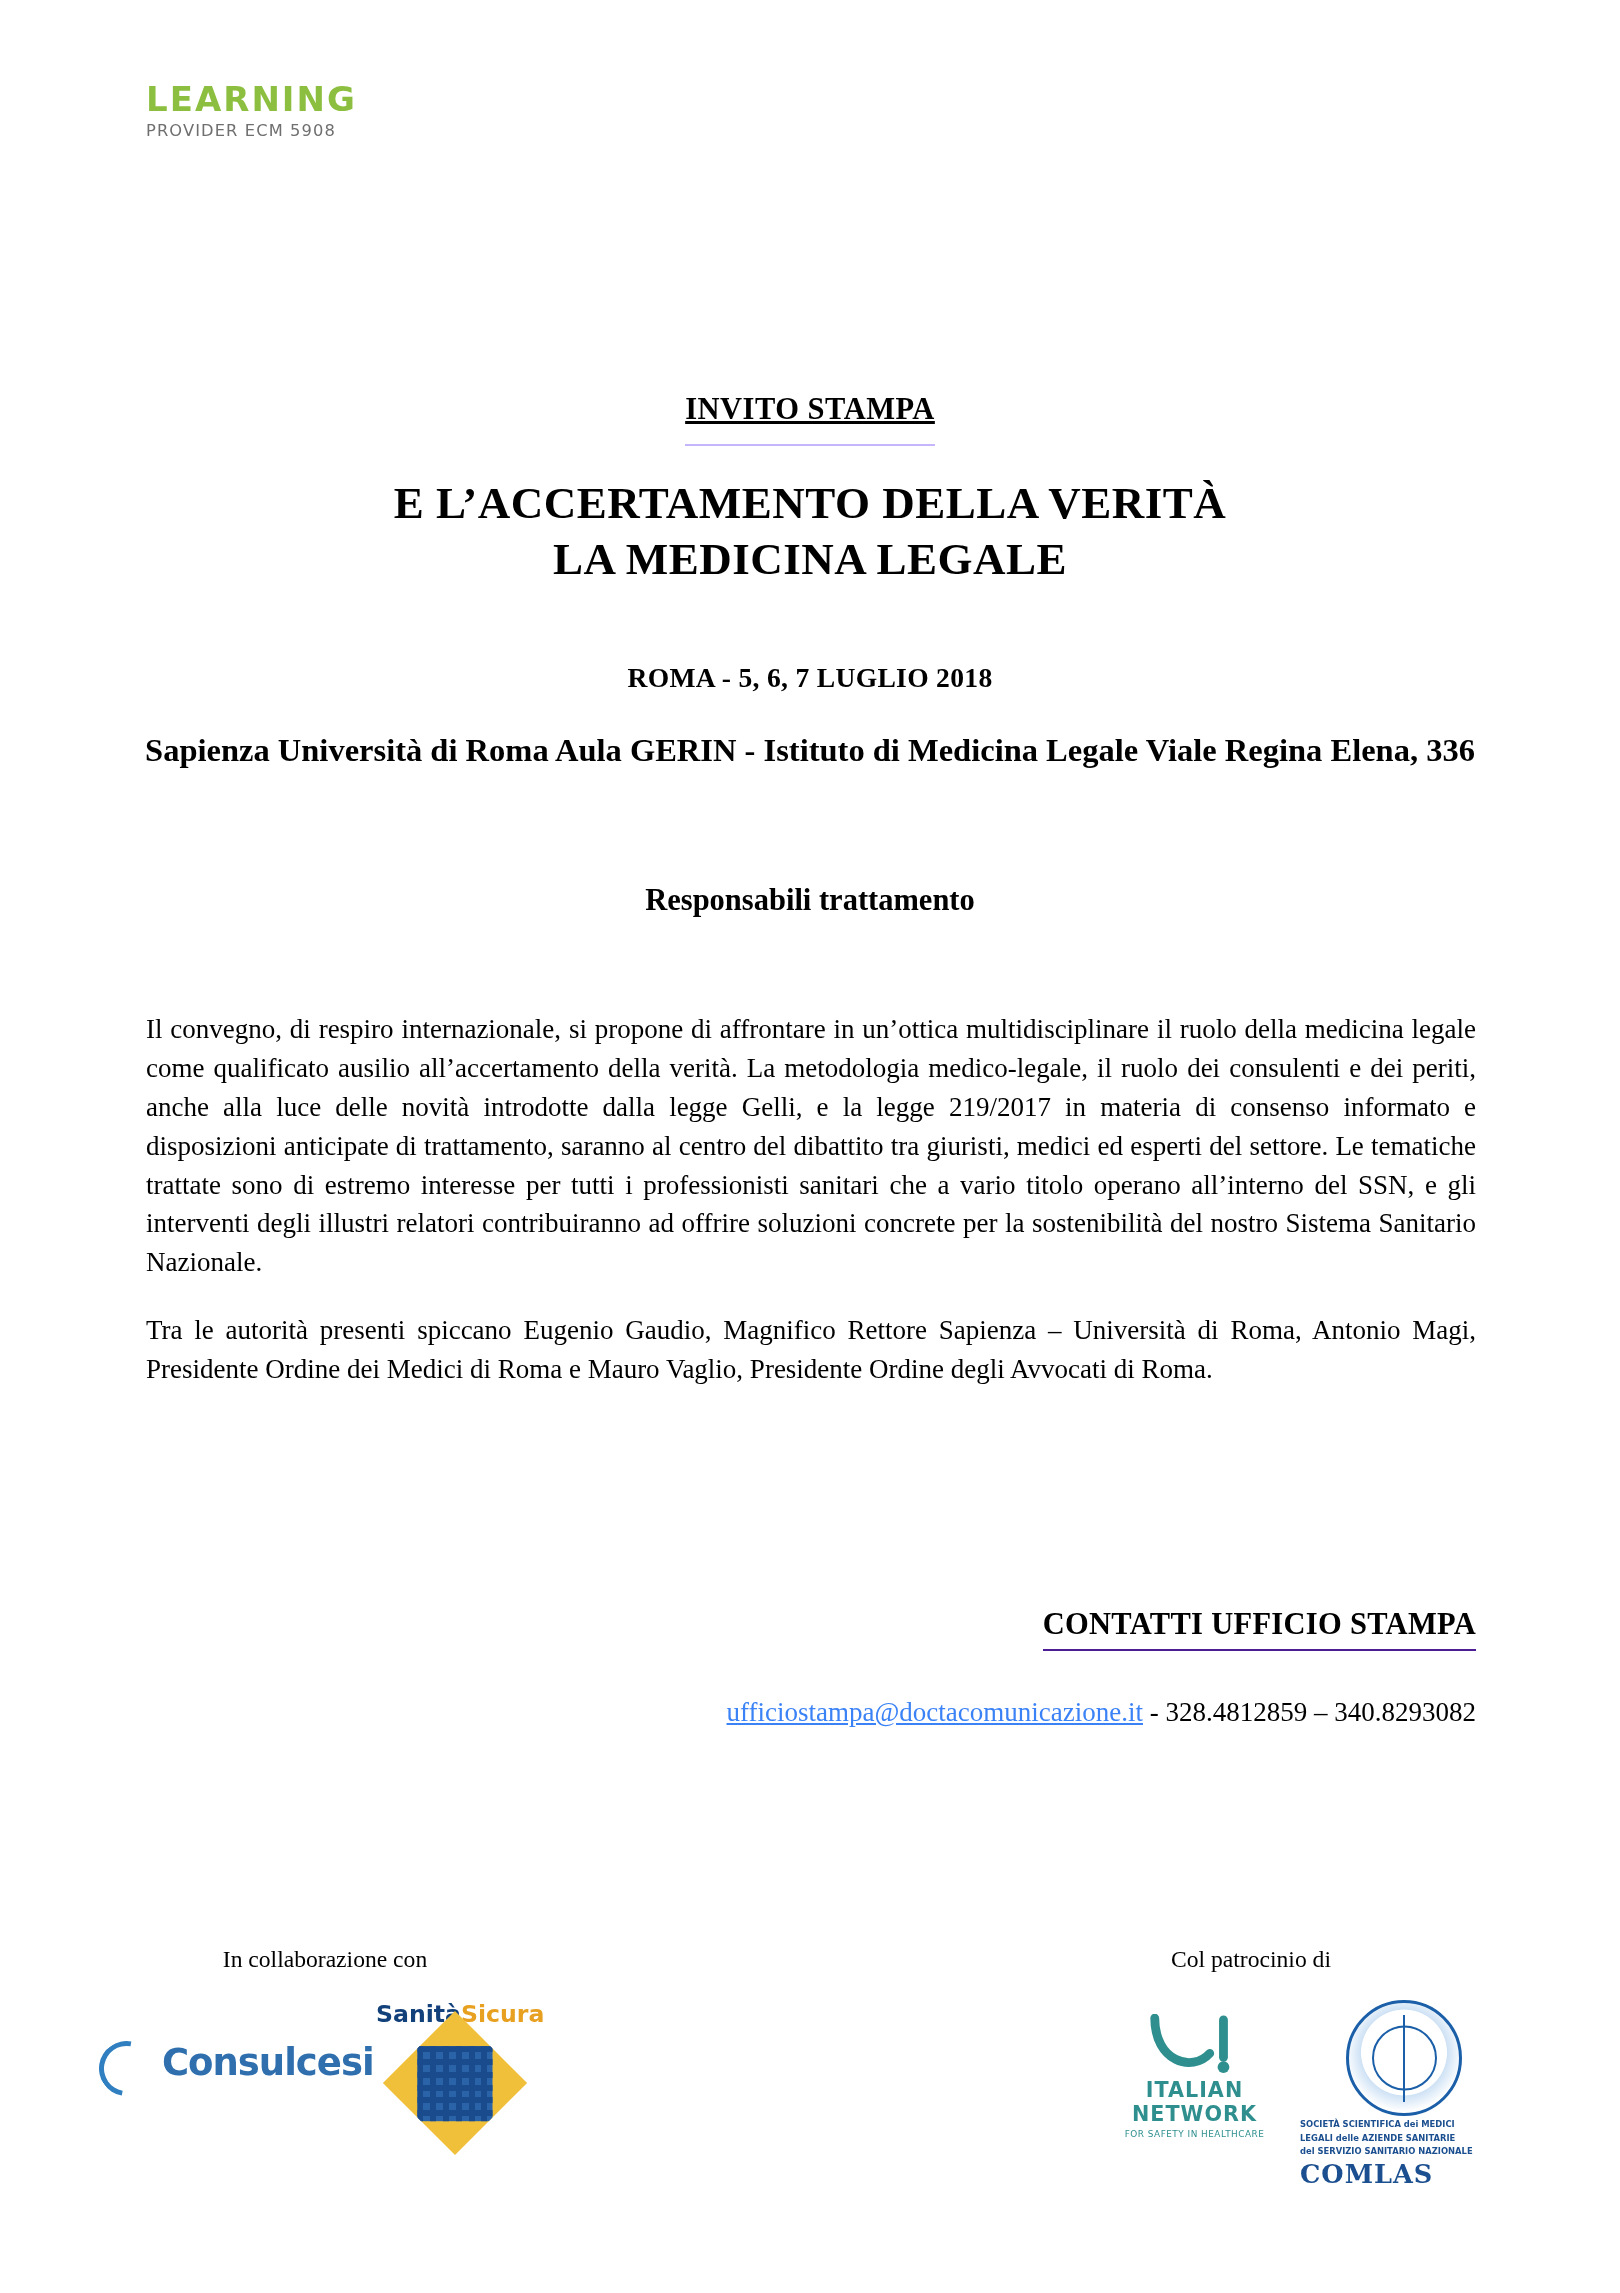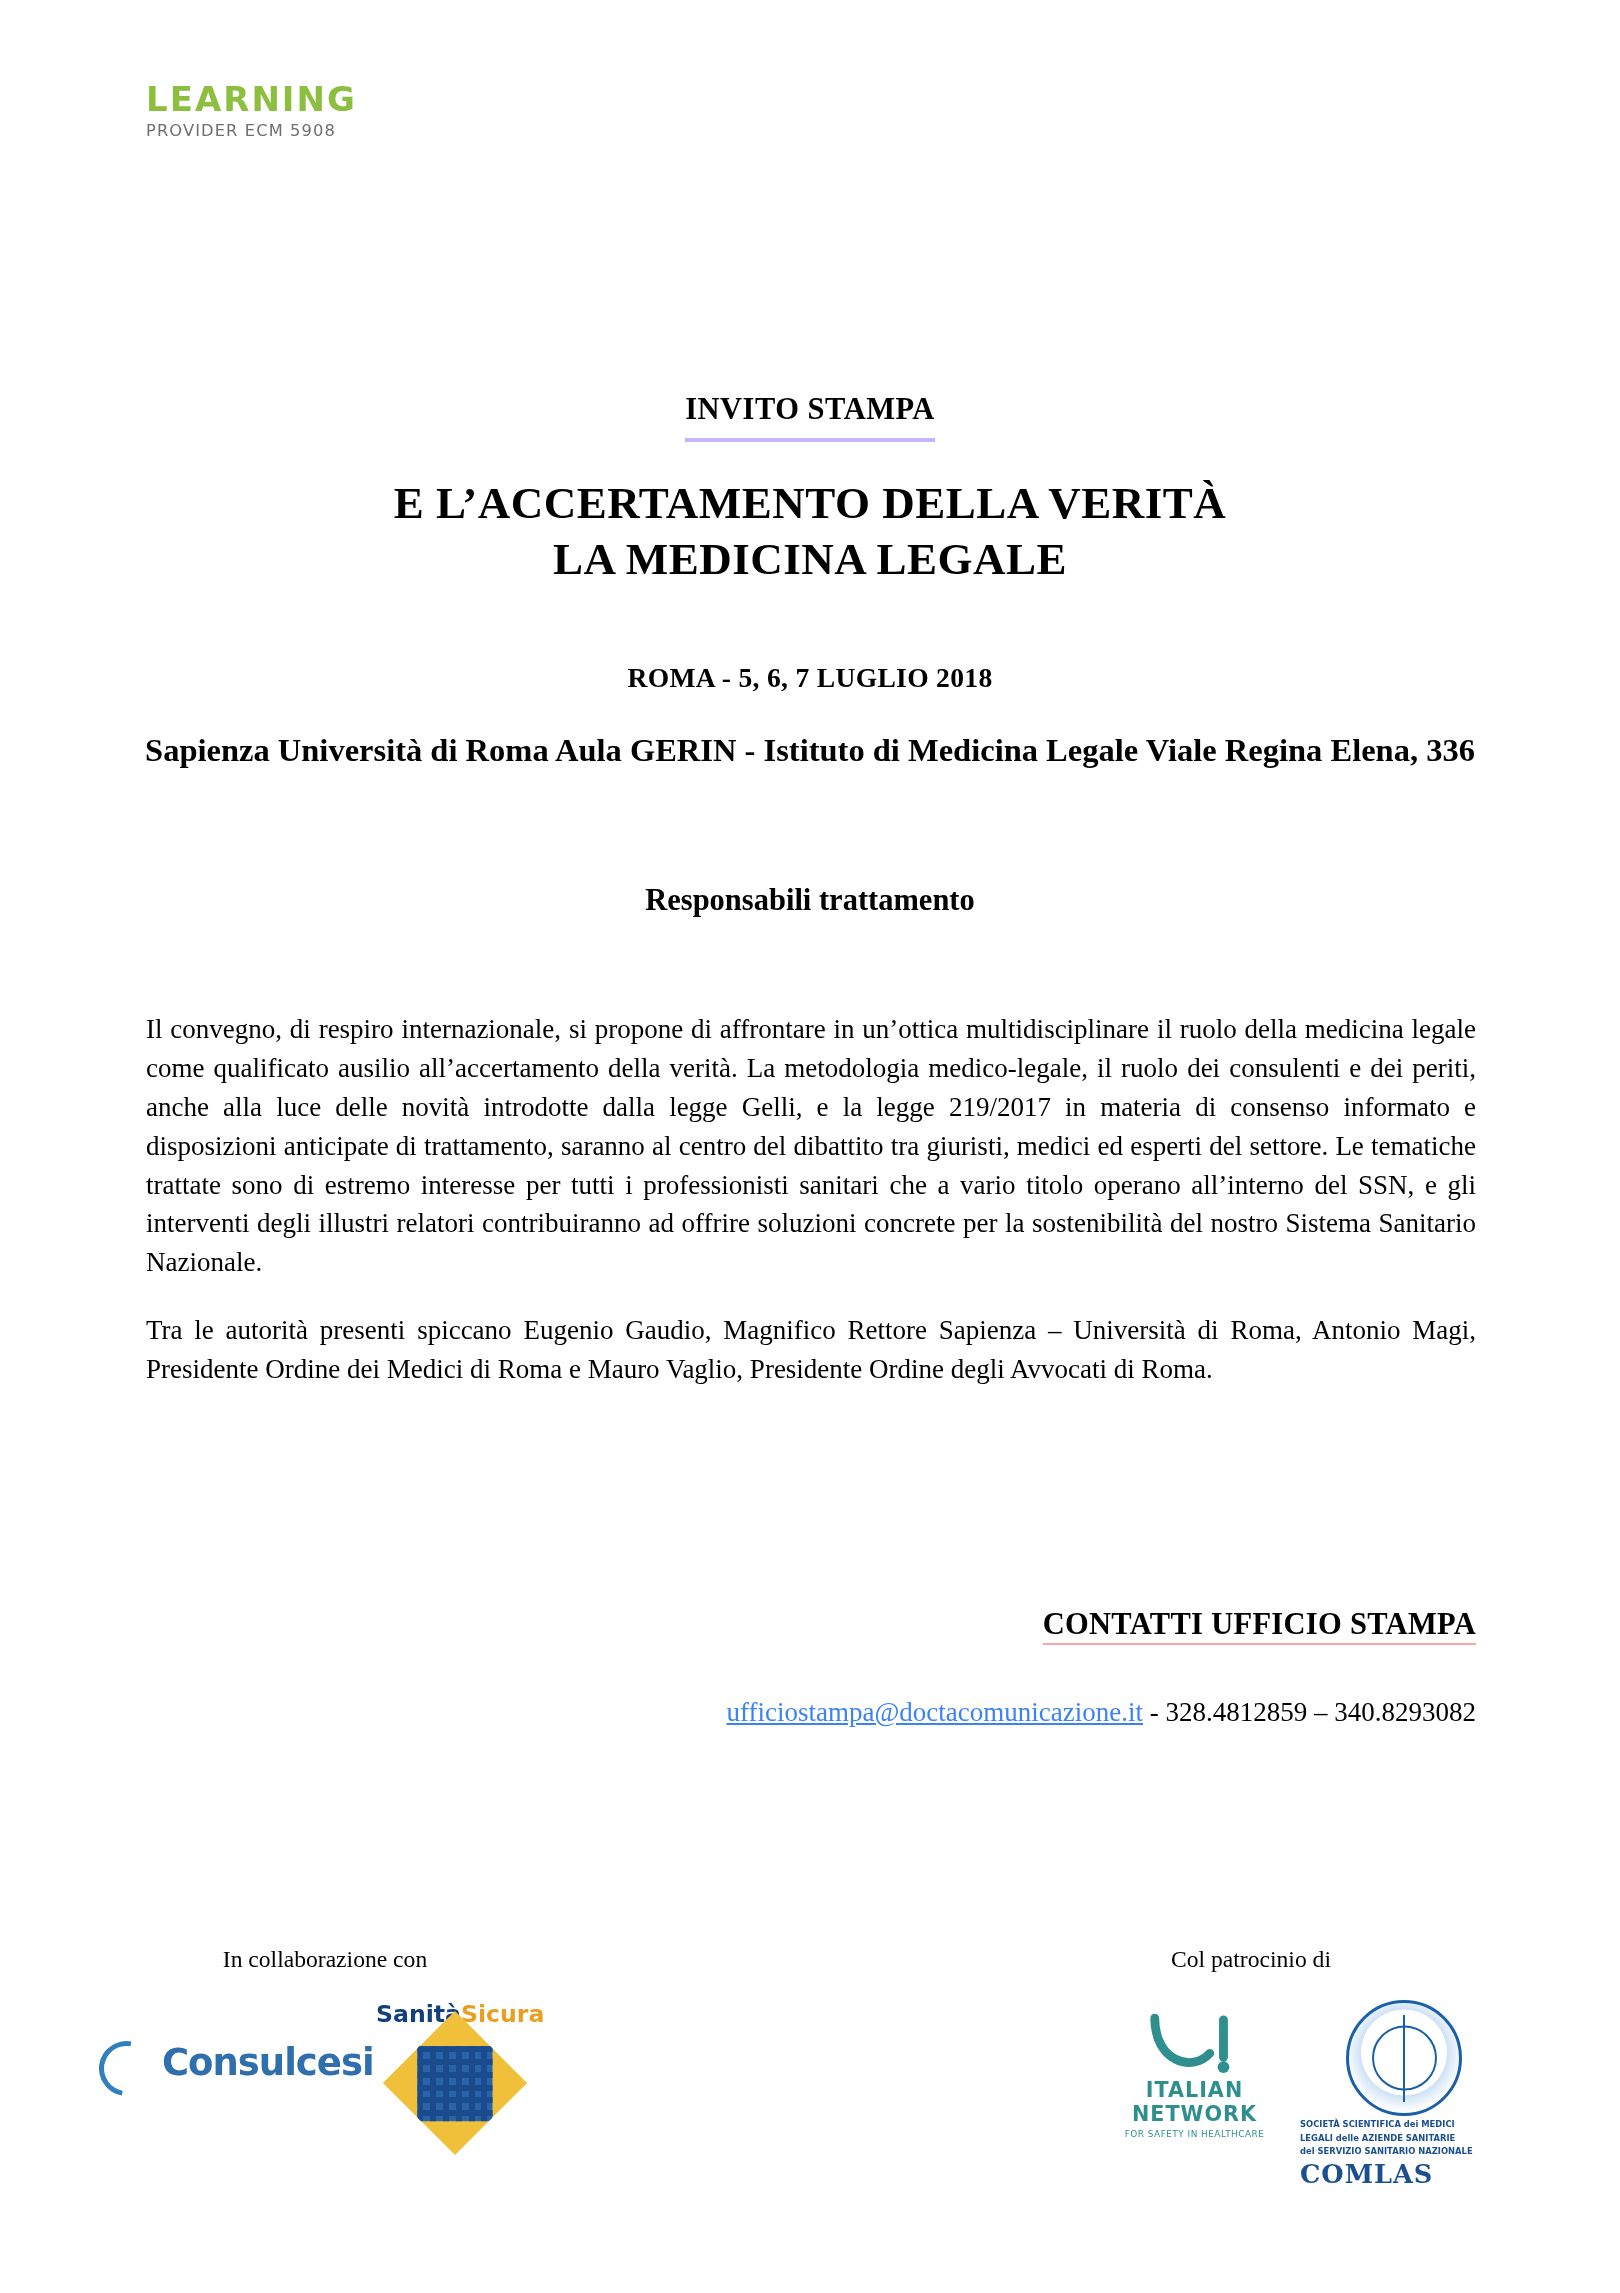--- a/index.html
+++ b/index.html
@@ -69,21 +69,21 @@
   
   .invito {
     position: absolute;
     left: 0; right: 0;
     top: 392px;
     text-align: center;
     font-weight: bold;
     font-size: 30.5px;
     letter-spacing: 0.5px;
   }
-  .invito span { border-bottom: 4px solid #c4b5fd; padding-bottom: 12px; }
+  .invito span { border-bottom: 2px solid #c4b5fd; padding-bottom: 18px; text-decoration: underline; }
 
   .title {
     position: absolute;
     left: 0; right: 0;
     top: 475px;
     text-align: center;
     font-weight: bold;
     font-size: 45px;
     line-height: 1.25;
     letter-spacing: 0.5px;
@@ -137,21 +137,21 @@
   .contatti-title {
     position: absolute;
     left: 146px;
     width: 1330px;
     top: 1607px;
     text-align: right;
     font-weight: bold;
     font-size: 30.5px;
     letter-spacing: 0.3px;
   }
-  .contatti-title span { border-bottom: 2px solid #fca5a5; padding-bottom: 2px; }
+  .contatti-title span { border-bottom: 2px solid #4c1d95; padding-bottom: 8px; }
 
   .contatti-line {
     position: absolute;
     left: 146px;
     width: 1330px;
     top: 1697px;
     text-align: right;
     font-size: 27px;
   }
   .contatti-line a {

